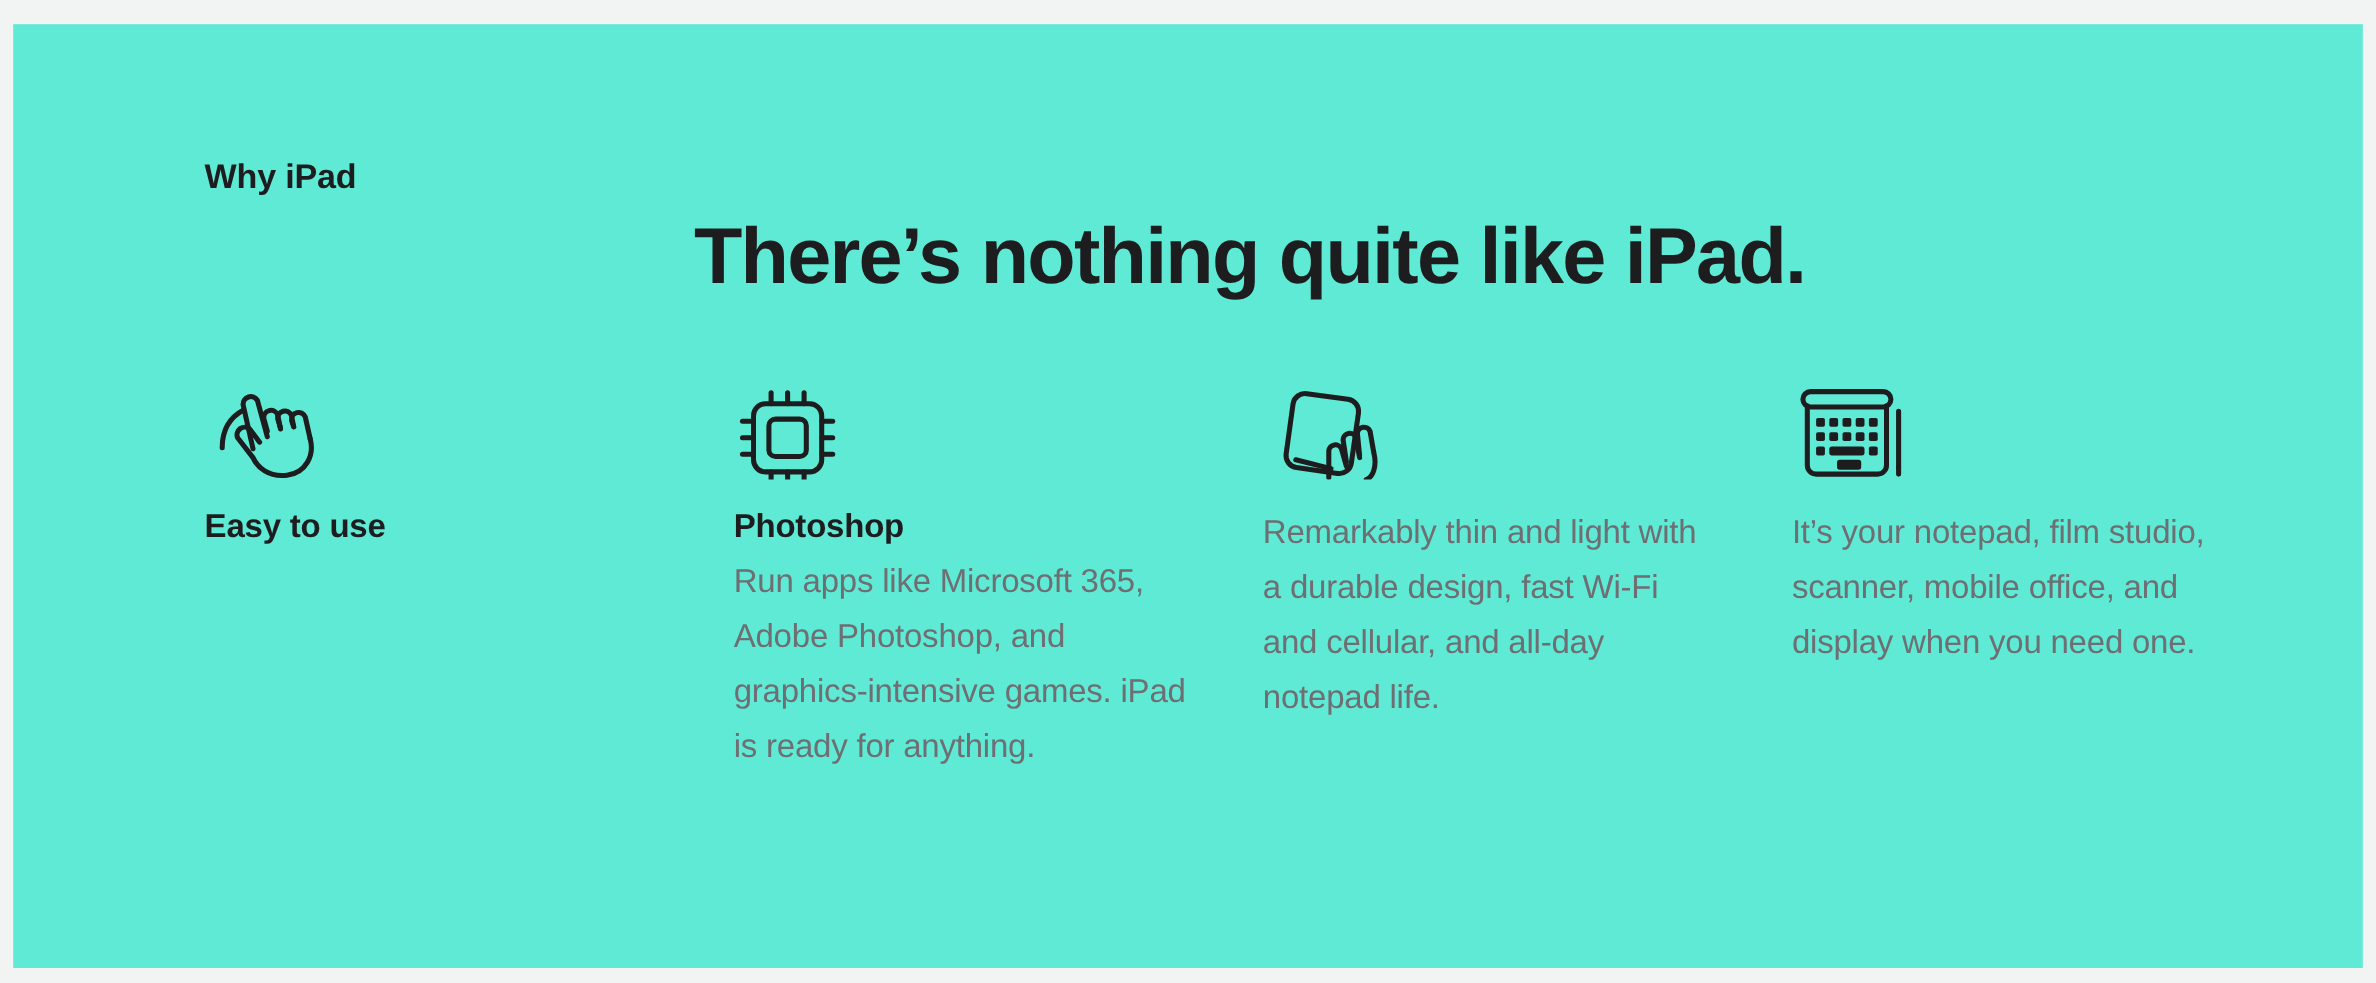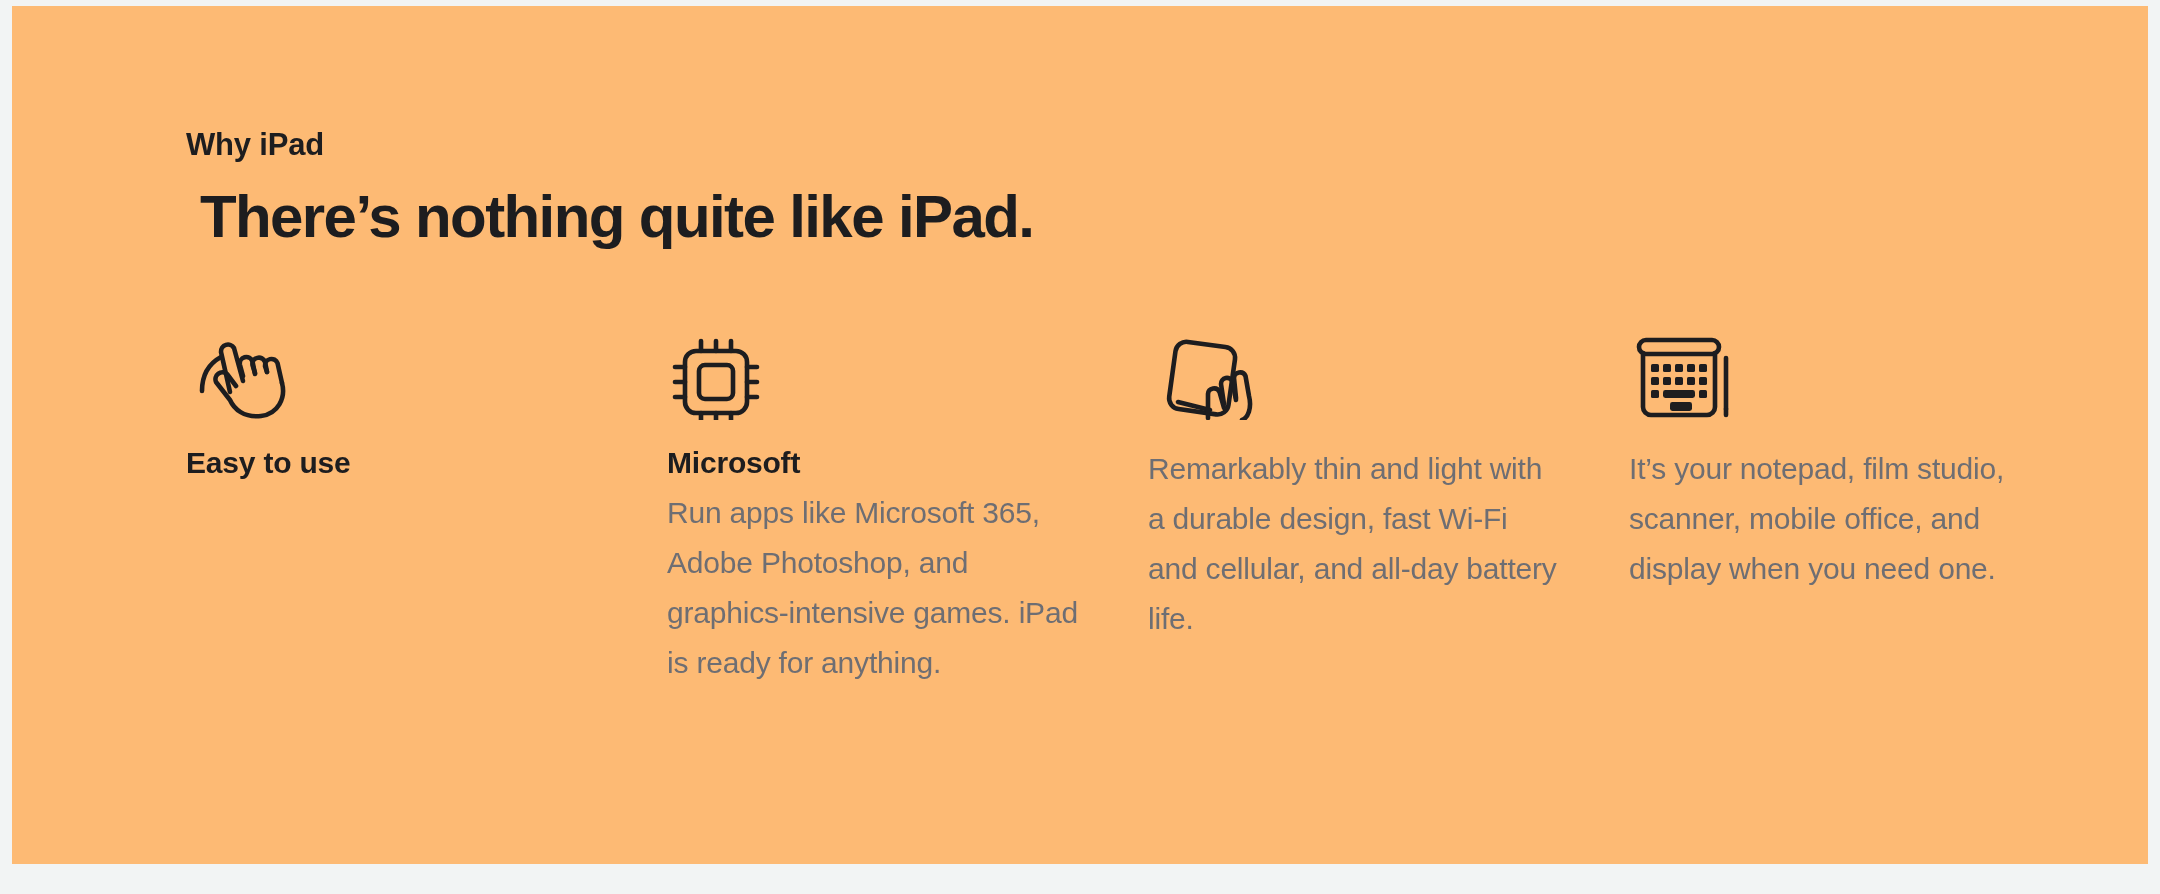--- a/index.html
+++ b/index.html
@@ -11,50 +11,51 @@
     height: 894px;
     background: #f2f4f4;
     font-family: "Liberation Sans", sans-serif;
     -webkit-font-smoothing: antialiased;
     overflow: hidden;
   }
 
   .page-card {
     position: absolute;
     left: 12px;
-    top: 6px;
+    top: 22px;
     width: 2136px;
     height: 858px;
-    background: #fdba74;
+    background: #5eead4;
     box-sizing: border-box;
   }
 
   .content {
     position: absolute;
     left: 174px;
     top: 120px;
     width: 1900px;
   }
 
   .eyebrow {
     font-size: 31px;
     line-height: 38px;
     font-weight: 700;
     color: #1d1d1f;
     letter-spacing: -0.2px;
     margin: 0 0 14px 0;
   }
 
   .headline {
-    font-size: 60px;
+    font-size: 72px;
     line-height: 78px;
     font-weight: 700;
     color: #1d1d1f;
     letter-spacing: -1.6px;
     margin: 14px;
+    text-align: center;
   }
 
   .features {
     position: absolute;
     left: 174px;
     top: 330px;
     width: 1960px;
     display: flex;
     align-items: flex-start;
   }
@@ -131,35 +132,35 @@
           <path d="M49 77 L49 87"></path>
           <path d="M64 77 L64 87"></path>
           <path d="M18 31 L8 31"></path>
           <path d="M18 46 L8 46"></path>
           <path d="M18 61 L8 61"></path>
           <path d="M80 31 L90 31"></path>
           <path d="M80 46 L90 46"></path>
           <path d="M80 61 L90 61"></path>
         </svg>
       </span>
-      <div class="feature-title">Microsoft</div>
+      <div class="feature-title">Photoshop</div>
       <p class="feature-body">Run apps like Microsoft 365, Adobe Photoshop, and graphics-intensive games. iPad is ready for anything.</p>
     </div>
 
     <div class="feature">
       <span class="feature-icon">
         <svg width="120" height="84" viewBox="0 0 120 84" fill="none" stroke="#1d1d1f" stroke-width="4.6" stroke-linecap="round" stroke-linejoin="round">
           <path d="M30.5 8.5 L67 18 a11 11 0 0 1 8 13.5 L63 76 a11 11 0 0 1 -13.5 7.8 L13 74 a11 11 0 0 1 -7.8 -13.5 L17 16 a11 11 0 0 1 13.5 -7.5 Z" transform="translate(14,-4) rotate(-7 40 46)"></path>
           <path d="M30 66 L62 74"></path>
           <path d="M60 82 L60 58 a6 6 0 0 1 11.5 -2 L76 72"></path>
           <path d="M76 68 L73 48 a6 6 0 0 1 11.5 -2.5 L88 64"></path>
           <path d="M88 62 L86 42 a6 6 0 0 1 11.5 -2 L101 60 C104 72 100 82 94 84"></path>
         </svg>
       </span>
-      <p class="feature-body">Remarkably thin and light with a durable design, fast Wi-Fi and cellular, and all-day battery life.</p>
+      <p class="feature-body">Remarkably thin and light with a durable design, fast Wi-Fi and cellular, and all-day notepad life.</p>
     </div>
 
     <div class="feature">
       <span class="feature-icon">
         <svg width="120" height="84" viewBox="0 0 120 84" fill="none" stroke="#1d1d1f" stroke-width="4.6" stroke-linecap="round" stroke-linejoin="round">
           <path d="M10 11 a7 7 0 0 1 7 -7 L83 4 a7 7 0 0 1 0 14 L17 18 a7 7 0 0 1 -7 -7 Z"></path>
           <path d="M14 17 L14 71 a8 8 0 0 0 8 8 L78 79 a8 8 0 0 0 8 -8 L86 17"></path>
           <g fill="#1d1d1f" stroke="none">
             <rect x="22" y="28" width="8" height="8" rx="1.6"></rect>
             <rect x="34" y="28" width="8" height="8" rx="1.6"></rect>

